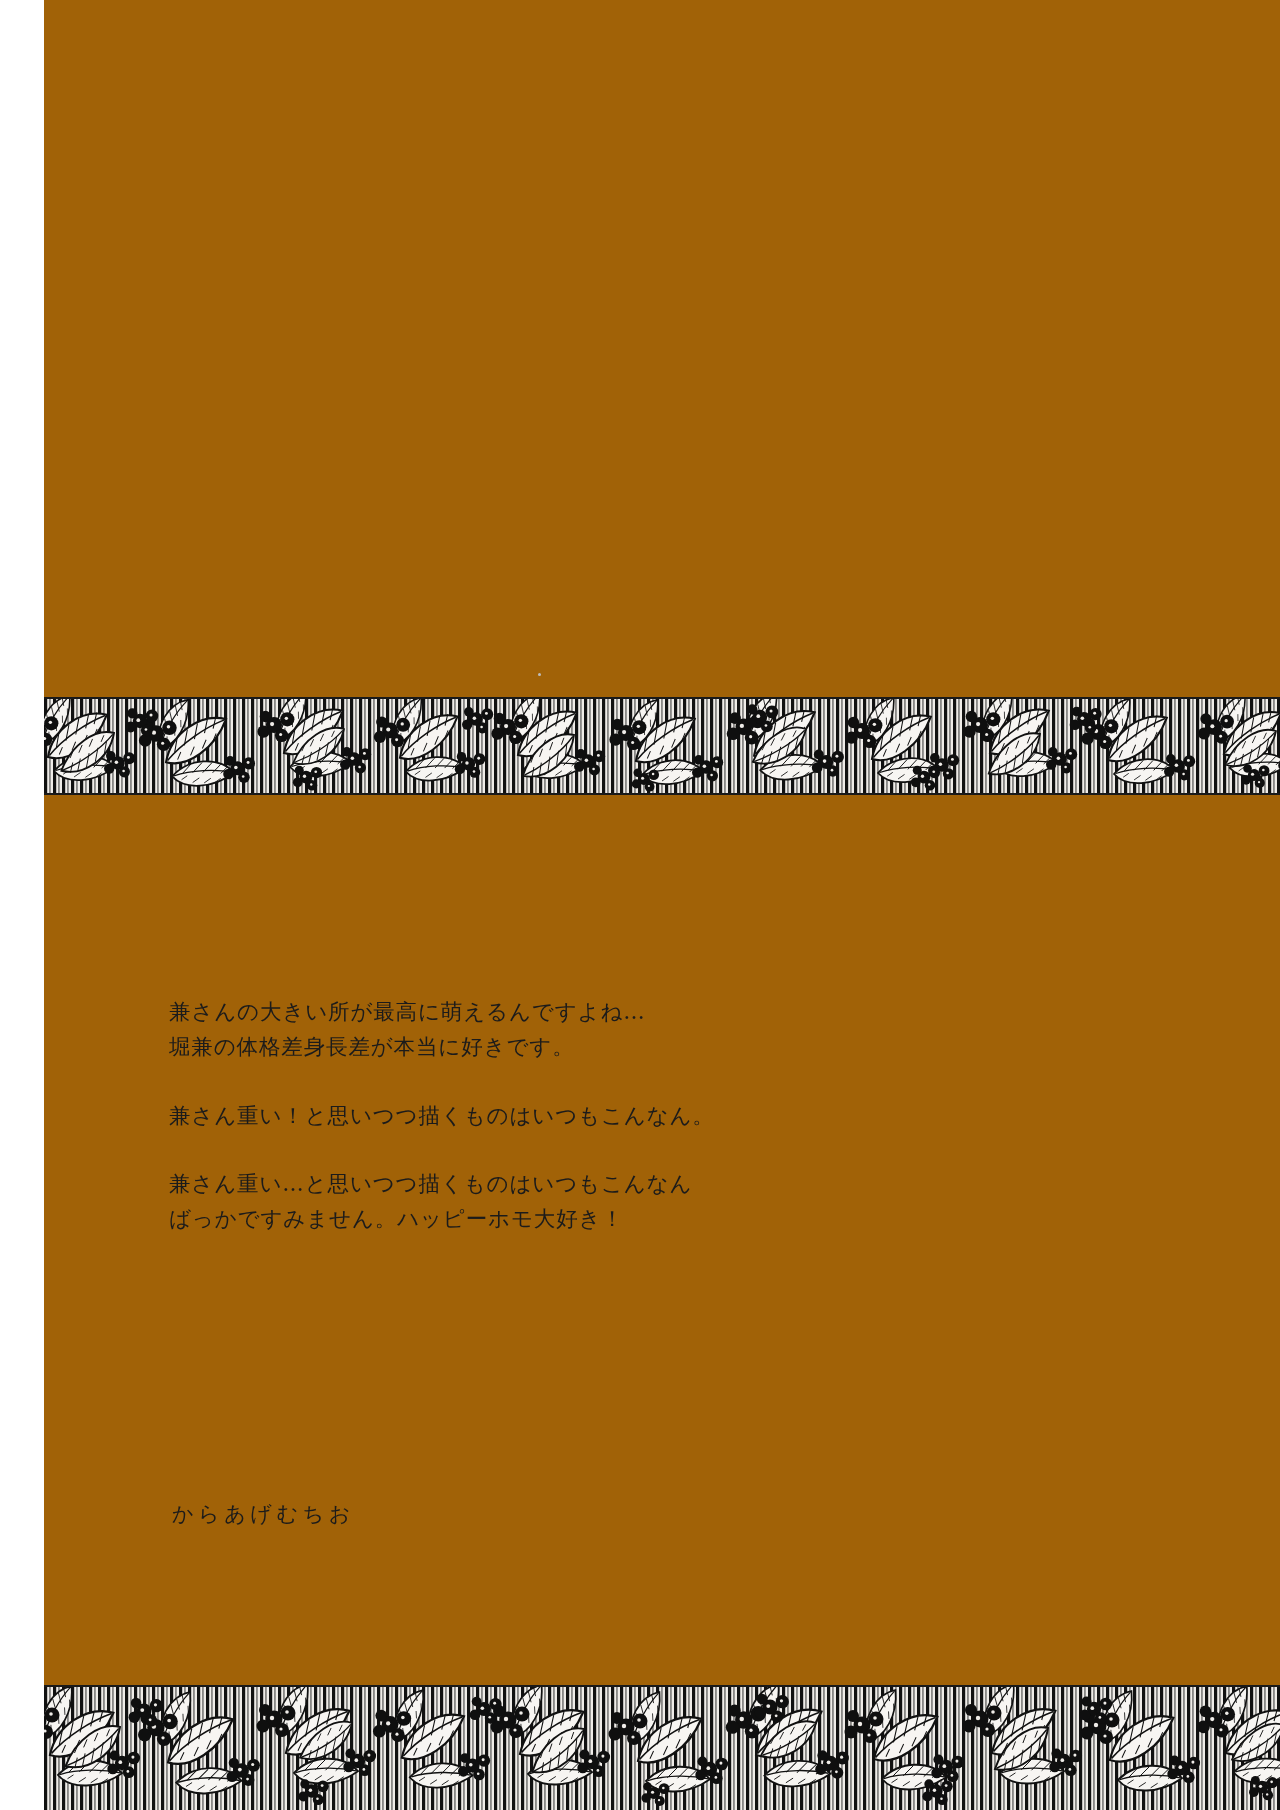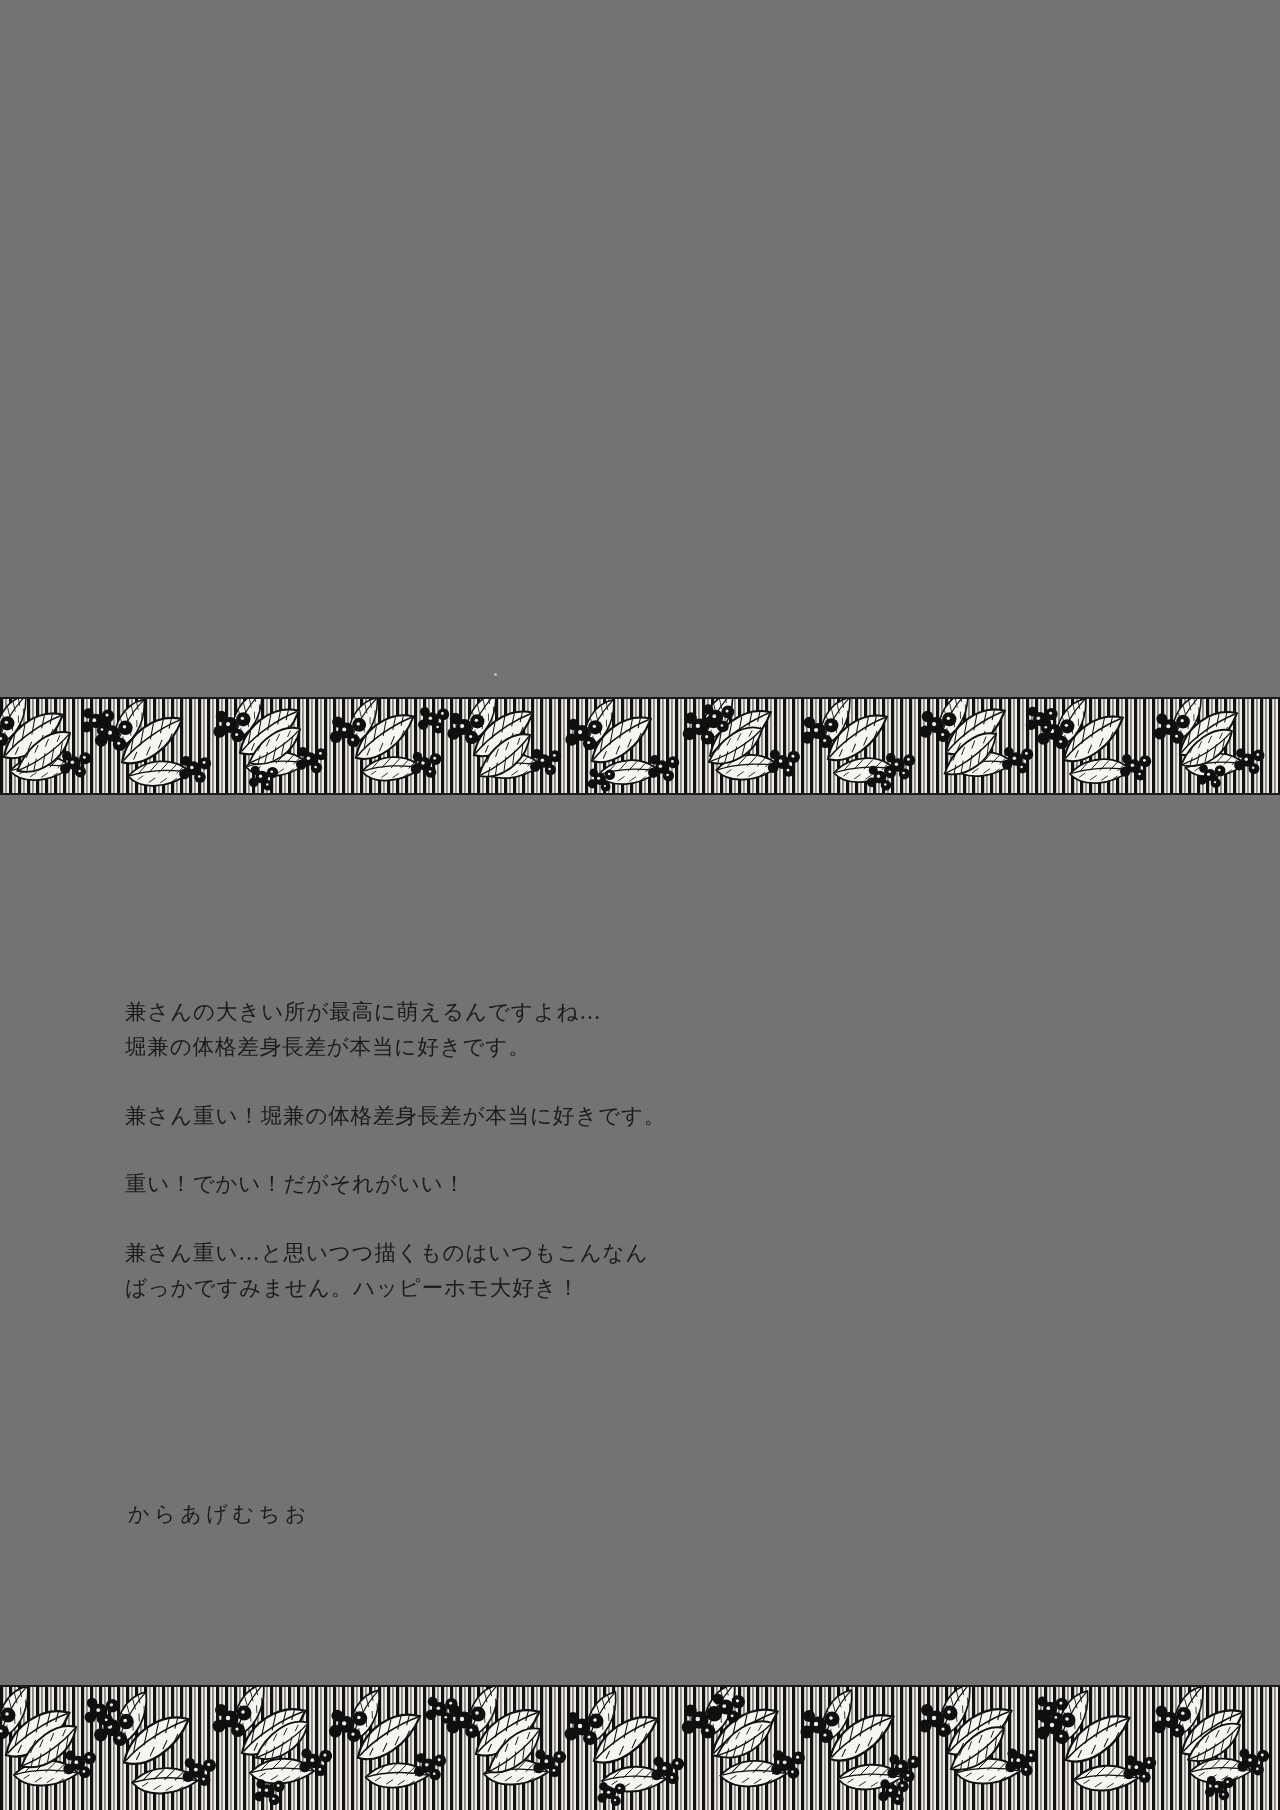--- a/index.html
+++ b/index.html
@@ -11,21 +11,22 @@
     width: 1280px;
     height: 1810px;
     position: relative;
     font-family: "Liberation Serif", "DejaVu Serif", serif;
     overflow: hidden;
   }
 
   .page {
     position: absolute;
     inset: 0;
-    background: #737373;
+    background: #a16207;
+    margin-left: 44px;
   }
 
   
   .band {
     position: absolute;
     left: 0;
     width: 1280px;
     overflow: hidden;
     background: #f2f0ed;
   }
@@ -161,22 +162,21 @@
         <use href="#berryT" transform="translate(880,78) scale(0.75)"></use>
         <use href="#berryT" transform="translate(1040,20) scale(0.82)"></use>
         <use href="#berryT" transform="translate(1210,76) scale(0.72)"></use>
       </g>
     </svg>
   </div>
 
   <div class="afterword">
     <p class="para">兼さんの大きい所が最高に萌えるんですよね…
 堀兼の体格差身長差が本当に好きです。</p>
-    <p class="para">兼さん重い！堀兼の体格差身長差が本当に好きです。</p>
-    <p class="para">重い！でかい！だがそれがいい！</p>
+    <p class="para">兼さん重い！と思いつつ描くものはいつもこんなん。</p>
     <p class="para">兼さん重い…と思いつつ描くものはいつもこんなん
 ばっかですみません。ハッピーホモ大好き！</p>
   </div>
 
   <div class="signature">からあげむちお</div>
 
   <div class="band band-bottom">
     <svg viewBox="0 0 1280 125" preserveAspectRatio="none" aria-hidden="true">
       <defs>
         <pattern id="hatchB" width="9" height="125" patternUnits="userSpaceOnUse">

